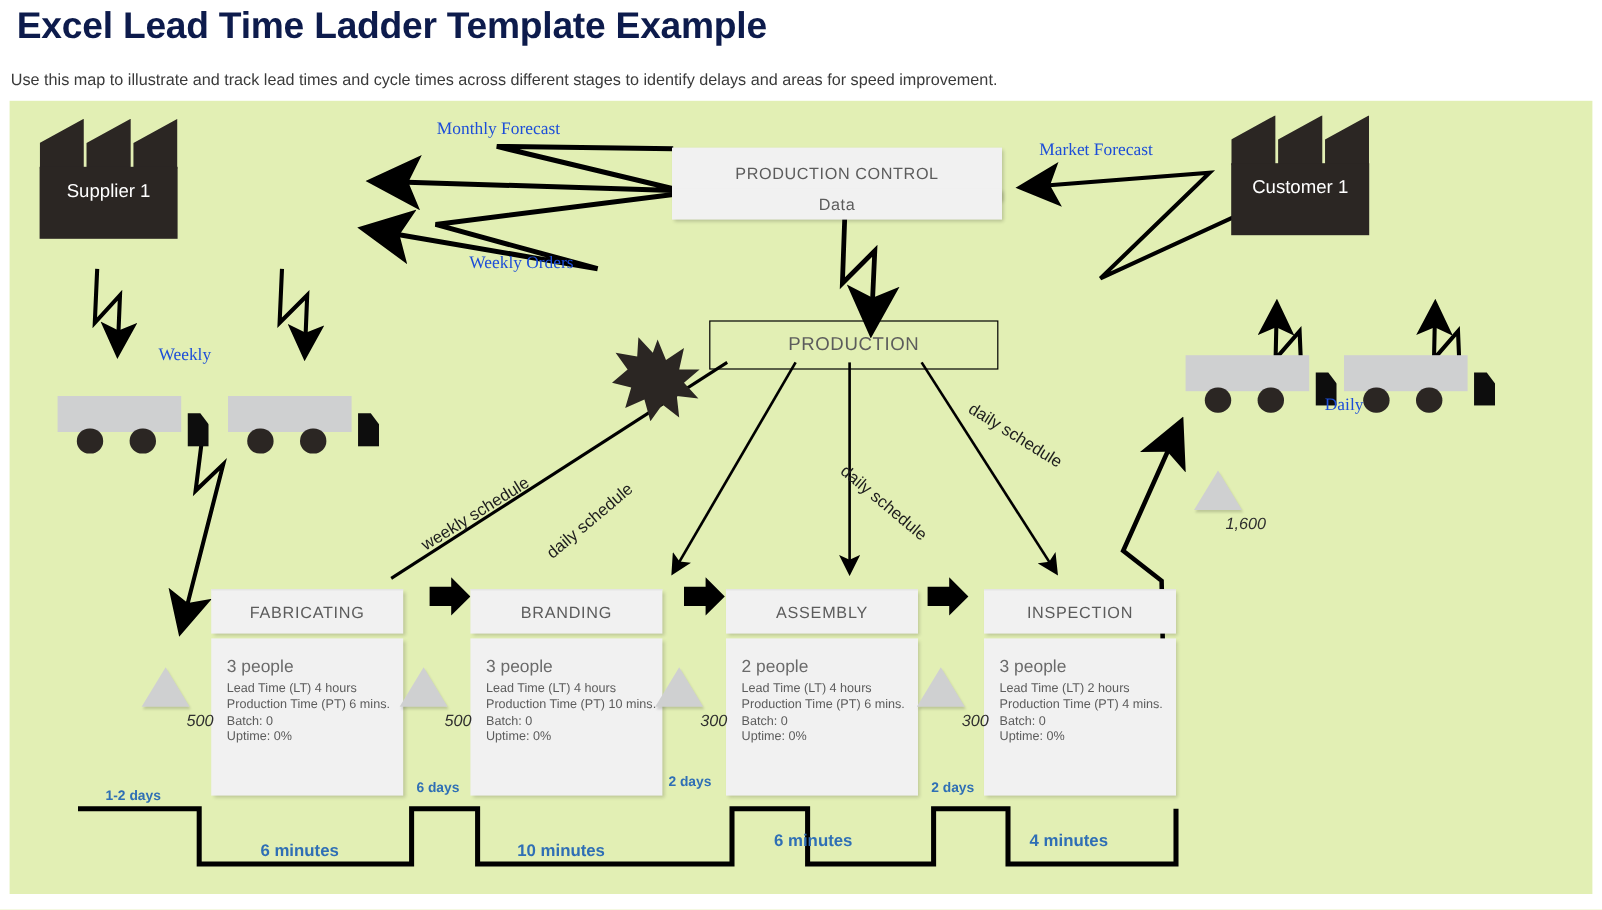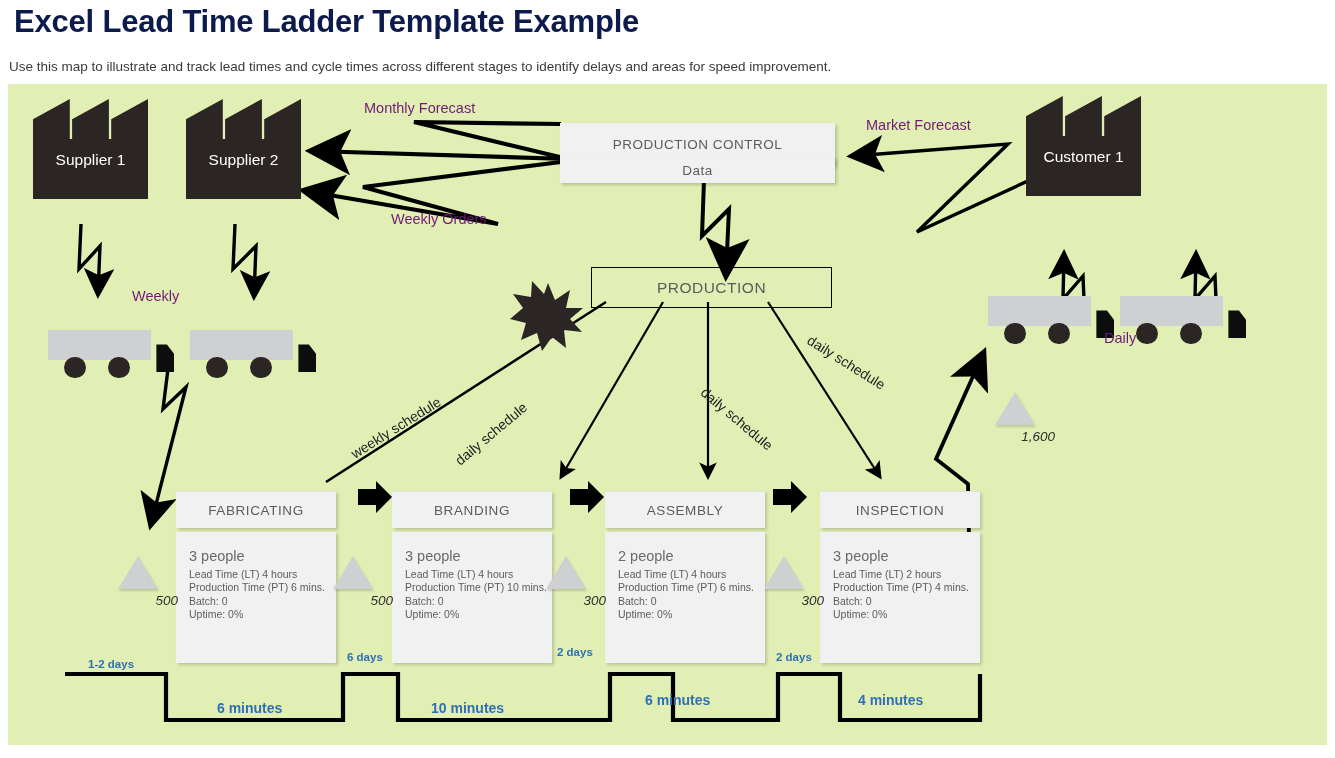--- a/index.html
+++ b/index.html
@@ -92,21 +92,21 @@
     display:flex; align-items:center; justify-content:center;
     color:#5c5c5c; font-size:13.5px; letter-spacing:.5px;
   }
   #production-box {
     position:absolute; border:1.4px solid #000; background:transparent;
     display:flex; align-items:center; justify-content:center;
     color:#5c5c5c; font-size:15.5px; letter-spacing:.5px;
   }
 
   
-  .lbl { position:absolute; color:#701a75; font-size:14.5px; white-space:nowrap; }
+  .lbl { position:absolute; color:#1d4ed8; font-size:14.5px; white-space:nowrap;font-family:Liberation Serif, serif; }
   .rot { position:absolute; font-size:14px; color:#1d1d1d; white-space:nowrap; transform-origin: 0 0; }
   .ladder-lbl { position:absolute; color:#2f6fb5; font-weight:bold; white-space:nowrap; }
   .days-lbl { font-size:11.5px; }
   .mins-lbl { font-size:14px;text-align:center; }
   .totals { position:absolute; color:#6a6a6a; font-size:17px; line-height:1.35; white-space:nowrap; }
 </style>
 </head>
 <body>
 
 <div id="page-title">Excel Lead Time Ladder Template Example</div>
@@ -168,25 +168,20 @@
     <path d="M57,590 L158,590 L158,636 L335,636 L335,590 L390,590 L390,636 L602,636 L602,590 L665,590
              L665,636 L770,636 L770,590 L832,590 L832,636 L972,636 L972,590" fill="none" stroke="#000" stroke-width="4.2" stroke-linejoin="miter"></path>
   </svg>
 
   <div class="factory" style="left:25px; top:15px; width:115px; height:100px;">
     <div class="roof"></div>
     <div class="body"></div>
     <div class="flabel">Supplier 1</div>
   </div>
 
-  <div class="factory" style="left:178px; top:15px; width:115px; height:100px;">
-    <div class="roof"></div>
-    <div class="body"></div>
-    <div class="flabel">Supplier 2</div>
-  </div>
 
   <div class="factory" style="left:1018px; top:12px; width:115px; height:100px;">
     <div class="roof"></div>
     <div class="body"></div>
     <div class="flabel">Customer 1</div>
   </div>
 
 
   <div class="ctrl-box" id="production-control-box" style="left:552px; top:39px; width:275px; height:43px;">
     <span>PRODUCTION CONTROL</span>

